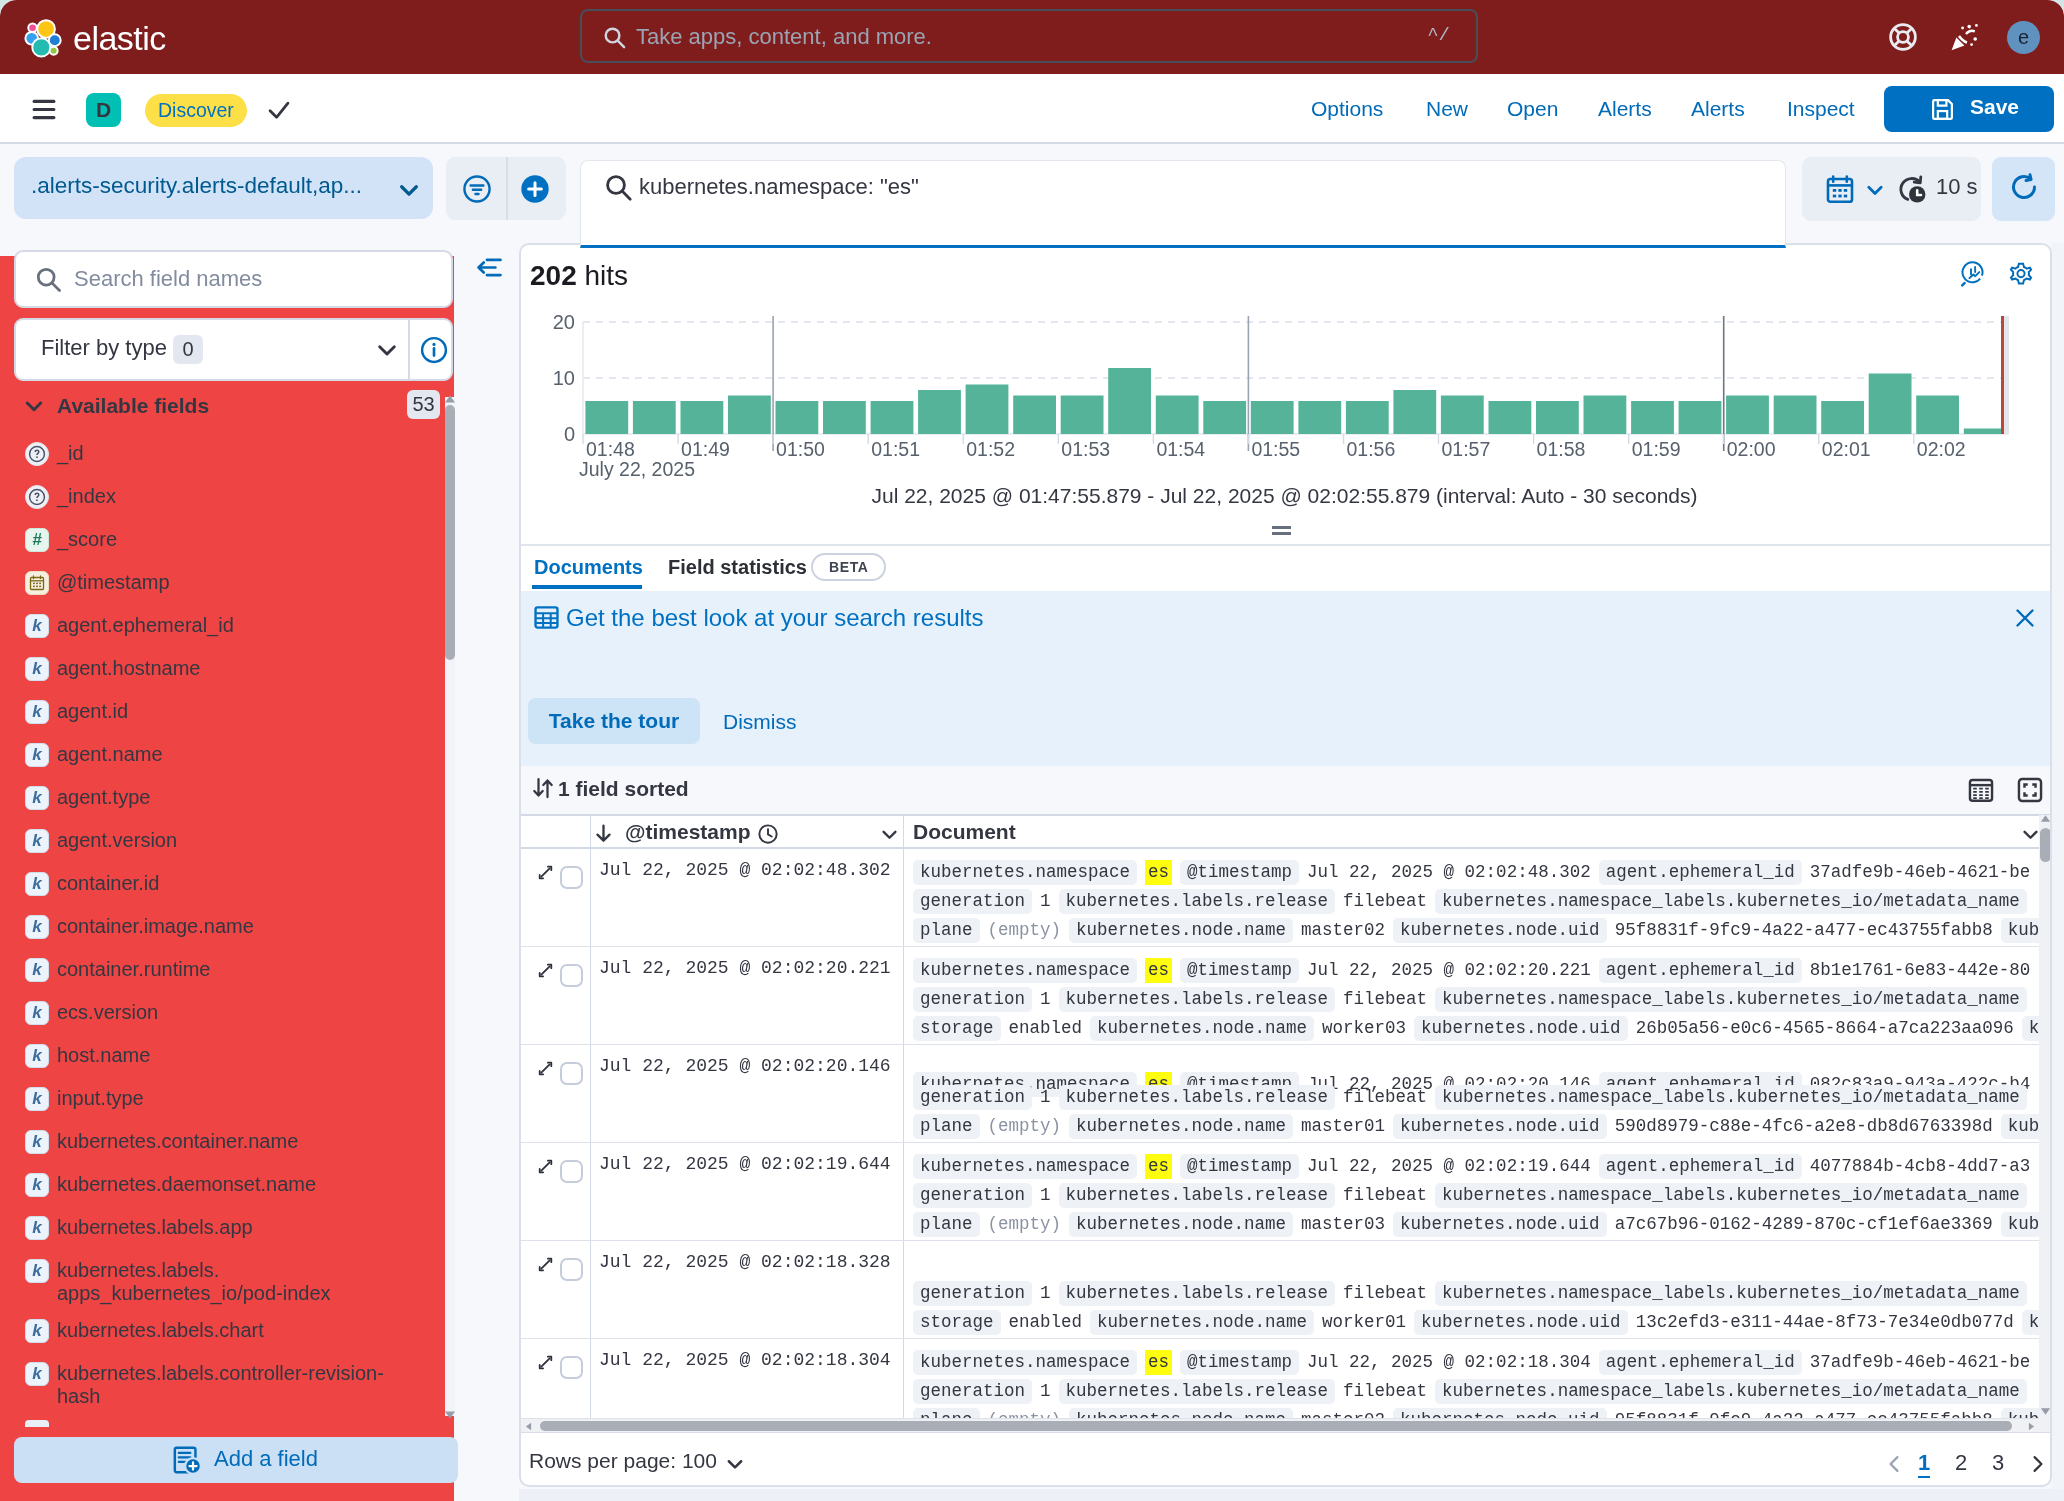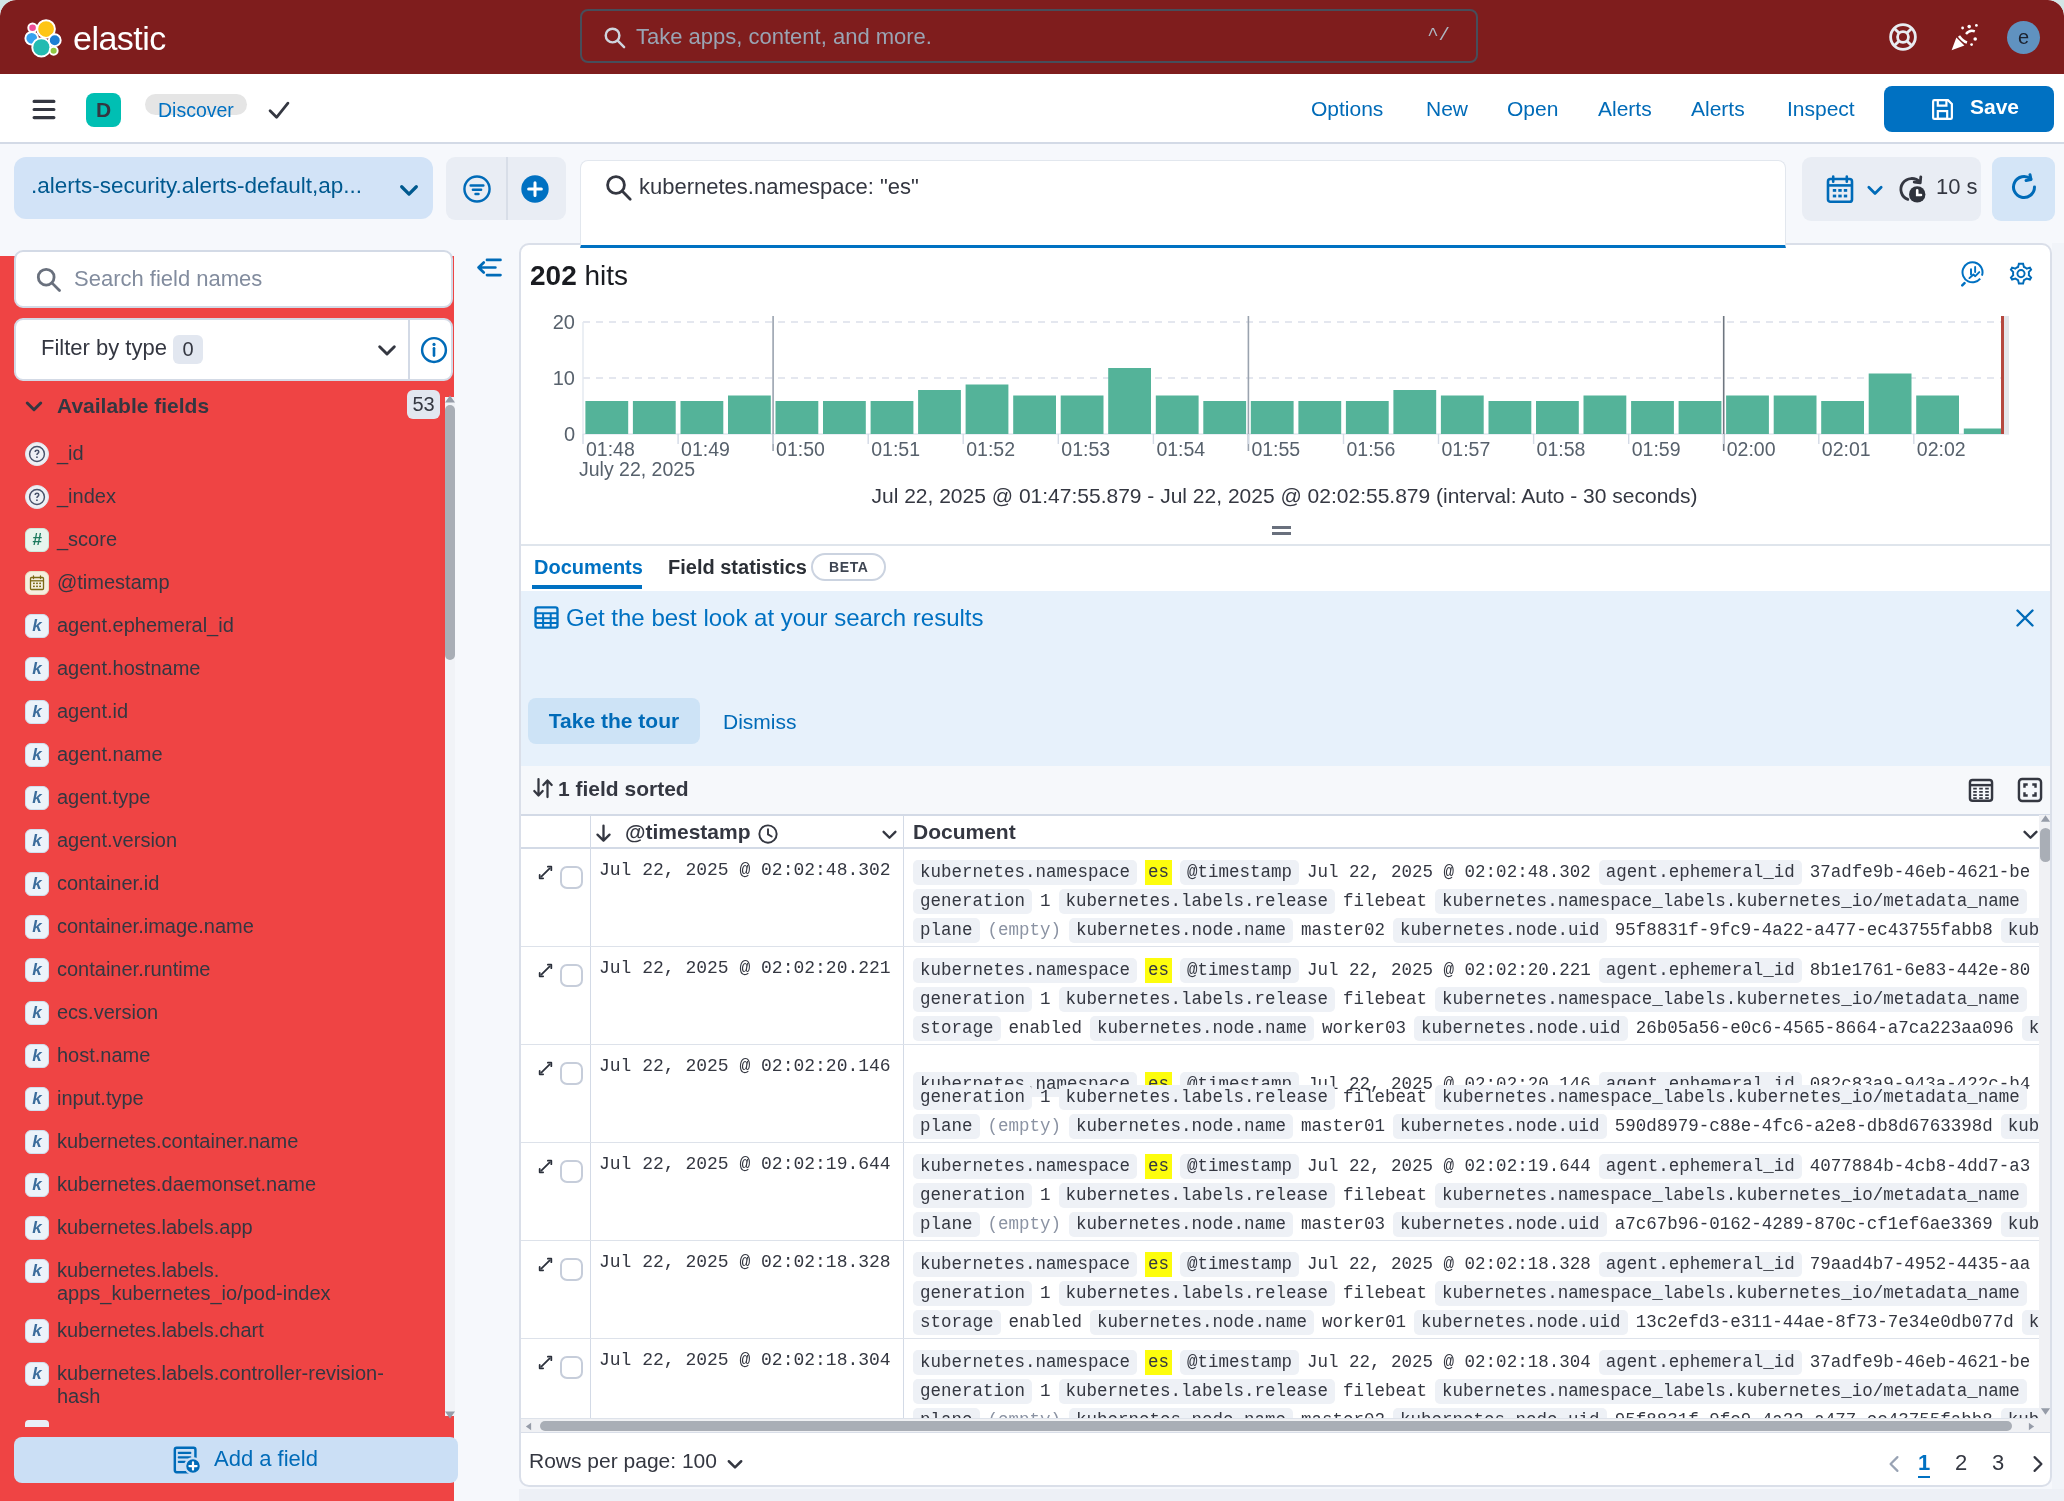--- a/index.html
+++ b/index.html
@@ -11,21 +11,21 @@
 
 .hdr { position:absolute; left:0; top:0; width:2064px; height:74px; background:#7f1d1d; border-radius:16px 16px 0 0; }
 .logo-txt { position:absolute; left:73px; top:19px; color:#fff; font-size:34px; font-weight:500; letter-spacing:-0.5px; }
 .hsearch { position:absolute; left:580px; top:9px; width:898px; height:54px; border:2px solid #474e5a; border-radius:8px; }
 .hsearch .ph { position:absolute; left:54px; top:13px; font-size:22px; color:#9aa4b3; }
 .hsearch .hint { position:absolute; right:26px; top:13px; font-size:19px; color:#aeb6c1; font-weight:400; font-family:"Liberation Mono",monospace;}
 .avatar { position:absolute; left:2007px; top:21px; width:33px; height:33px; border-radius:50%; background:#6092c0; color:#1d2330; font-size:20px; text-align:center; line-height:33px; }
 
 .nav { position:absolute; left:0; top:74px; width:2064px; height:70px; background:#fff; border-bottom:2px solid #d3dae6; }
 .dbadge { position:absolute; left:86px; top:19px; width:35px; height:34px; border-radius:8px; background:#00bfb3; color:#343741; font-weight:700; font-size:21px; text-align:center; line-height:34px; }
-.discover-pill { position:absolute; left:145px; top:20px; height:21px; padding:0 13px; border-radius:17px; background:#e5e5e5; color:#0071c2; font-size:19.5px; font-weight:500; line-height:33px; }
+.discover-pill { position:absolute; left:145px; top:20px; height:33px; padding:0 13px; border-radius:17px; background:#fde047; color:#0071c2; font-size:19.5px; font-weight:500; line-height:33px; }
 .navlink { position:absolute; top:0; height:70px; line-height:70px; color:#006bb8; font-size:21px; font-weight:500; }
 .savebtn { position:absolute; left:1884px; top:12px; width:170px; height:46px; border-radius:8px; background:#0071c2; color:#fff; font-size:21px; font-weight:600; }
 .savebtn span { position:absolute; left:86px; top:9px; }
 
 .qrow { position:absolute; left:0; top:144px; width:2064px; height:99px; background:#f6f8fc; }
 .dvchip { position:absolute; left:14px; top:13px; width:419px; height:62px; border-radius:12px; background:#d2e3f7; }
 .dvchip .t { position:absolute; left:17px; top:16px; font-size:22.5px; color:#00598f; }
 .fgroup { position:absolute; left:446px; top:13px; width:120px; height:63px; border-radius:9px; background:#e9edf4; }
 .fgroup .div { position:absolute; left:60px; top:0; width:2px; height:63px; background:#d8dee8; }
 .qpanel { position:absolute; left:580px; top:16px; width:1206px; height:88px; background:#fff; border:1px solid #e2e7ee; border-bottom:3px solid #0071c2; border-radius:8px 8px 0 0; z-index:8; }
@@ -572,21 +572,20 @@
             <div class="dl" style="top:69px;"><span class="fb">plane</span><span class="fv"><span class="emp">(empty)</span></span><span class="fb">kubernetes.node.name</span><span class="fv">master03</span><span class="fb">kubernetes.node.uid</span><span class="fv">a7c67b96-0162-4289-870c-cf1ef6ae3369</span><span class="fb">kub</span></div>
           </div>
         </div>
         <div class="trow" style="top:427px;height:98px;">
           <svg class="abs" style="left:17px;top:14px" width="19" height="19" viewBox="0 0 16 16" fill="none">
             <path d="M10 3.1 H12.9 V6 M3.1 10 V12.9 H6 M4.7 11.3 L11.3 4.7" stroke="#2b303b" stroke-width="1.5" fill="none" stroke-linecap="round" stroke-linejoin="round"></path>
           </svg>
           <div class="cb"></div>
           <div class="ts">Jul 22, 2025 @ 02:02:18.328</div>
           <div class="doc">
-            <div class="dl" style="top:11px;"><span class="fb">kubernetes.namespace</span><span class="mk">es</span><span class="fb">@timestamp</span><span class="fv">Jul 22, 2025 @ 02:02:18.328</span><span class="fb">agent.ephemeral_id</span><span class="fv">79aad4b7-4952-4435-aa</span></div>
             <div class="dl" style="top:40px;"><span class="fb">generation</span><span class="fv">1</span><span class="fb">kubernetes.labels.release</span><span class="fv">filebeat</span><span class="fb">kubernetes.namespace_labels.kubernetes_io/metadata_name</span></div>
             <div class="dl" style="top:69px;"><span class="fb">storage</span><span class="fv">enabled</span><span class="fb">kubernetes.node.name</span><span class="fv">worker01</span><span class="fb">kubernetes.node.uid</span><span class="fv">13c2efd3-e311-44ae-8f73-7e34e0db077d</span><span class="fb">k</span></div>
           </div>
         </div>
         <div class="trow" style="top:525px;height:80px;text-align:right;">
           <svg class="abs" style="left:17px;top:14px" width="19" height="19" viewBox="0 0 16 16" fill="none">
             <path d="M10 3.1 H12.9 V6 M3.1 10 V12.9 H6 M4.7 11.3 L11.3 4.7" stroke="#2b303b" stroke-width="1.5" fill="none" stroke-linecap="round" stroke-linejoin="round"></path>
           </svg>
           <div class="cb"></div>
           <div class="ts">Jul 22, 2025 @ 02:02:18.304</div>

